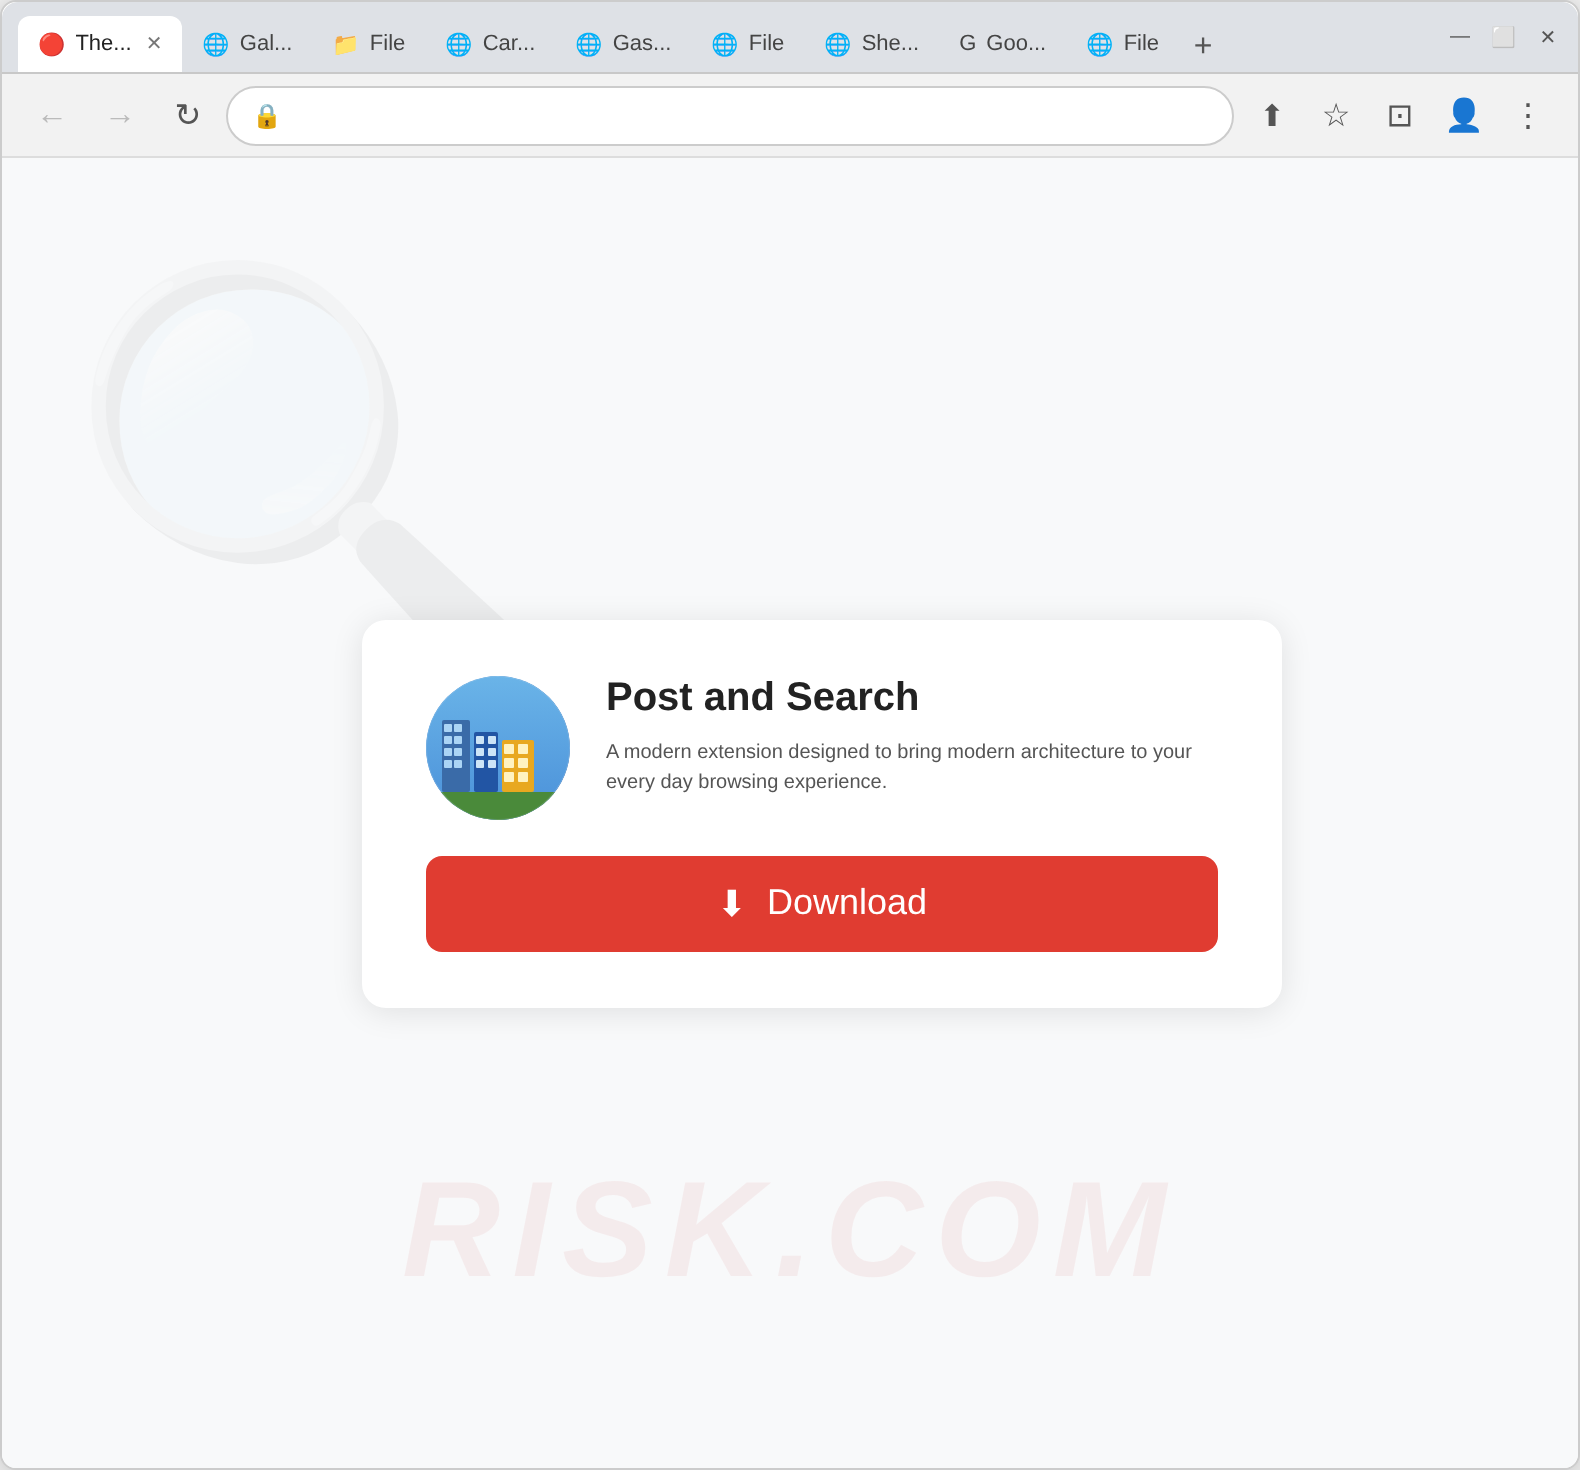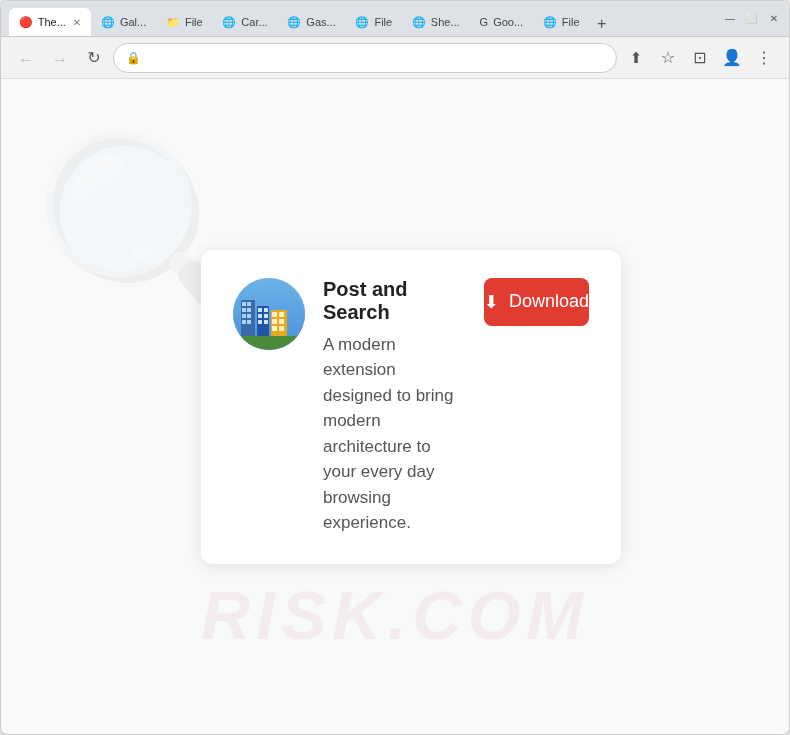--- a/index.html
+++ b/index.html
@@ -180,23 +180,24 @@
       justify-content: center;
       pointer-events: none;
       opacity: 0.07;
     }
 
     
     .card {
       background: #ffffff;
       border-radius: 12px;
       padding: 28px 32px;
-      width: 420px;
+      width: 460px;
       box-shadow: 0 2px 16px rgba(0,0,0,0.1);
       display: flex;
+      flex-direction: column;
       gap: 18px;
       position: relative;
       z-index: 10;
       margin-left: 32px;
     }
 
     .card-header {
       display: flex;
       align-items: flex-start;
       gap: 18px;
@@ -221,21 +222,21 @@
       gap: 8px;
     }
 
     .app-title {
       font-size: 20px;
       font-weight: 600;
       color: #222;
     }
 
     .app-description {
-      font-size: 17px;
+      font-size: 10px;
       color: #555;
       line-height: 1.5;
     }
 
     .download-btn {
       width: 100%;
       height: 48px;
       background: #e03c31;
       color: white;
       border: none;

